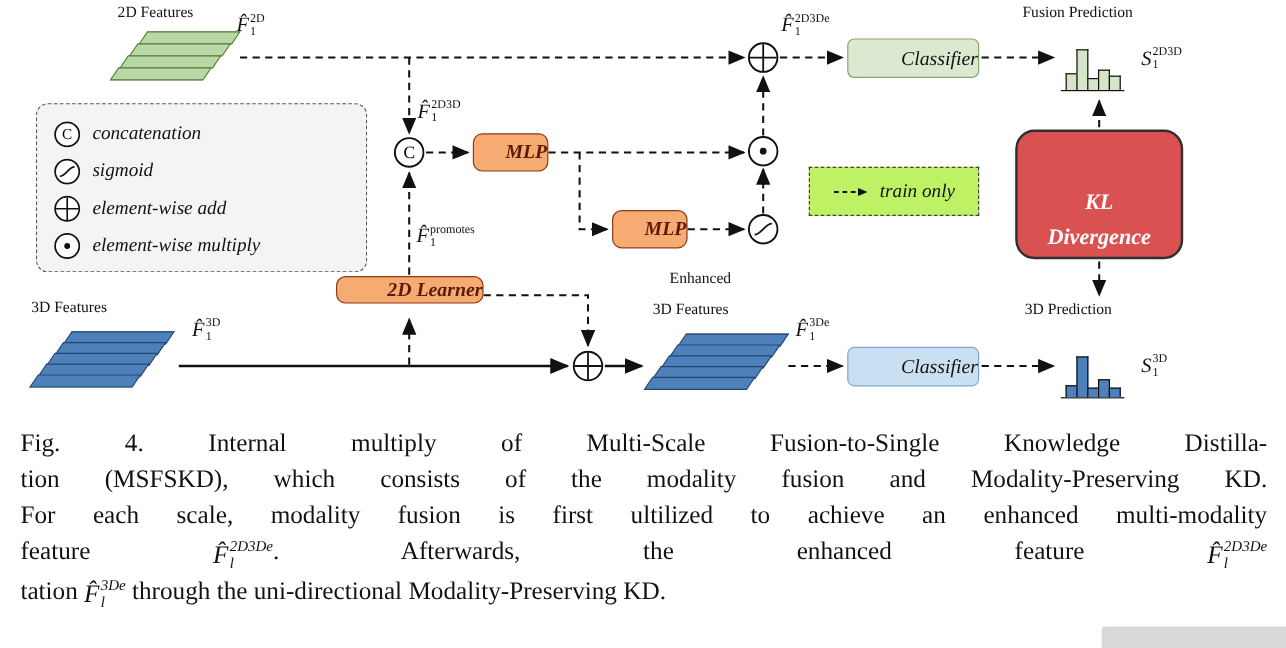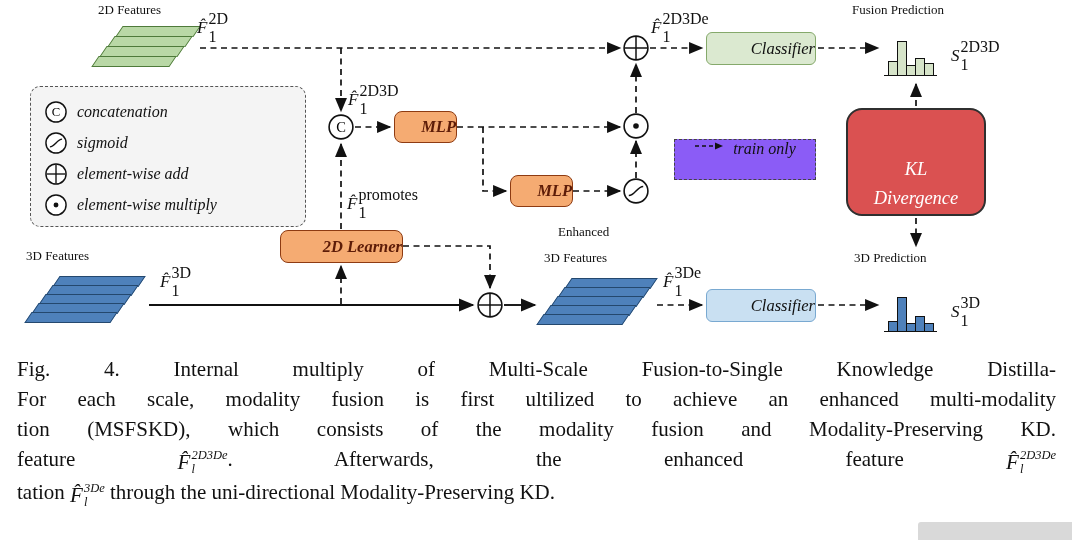--- a/index.html
+++ b/index.html
@@ -8,34 +8,34 @@
         font-family:"Liberation Serif",serif;color:#111}
   .diagram{position:absolute;left:0;top:0;width:1072px;height:348px}
   .lbl{position:absolute;font-size:13px;white-space:nowrap}
   .box{position:absolute;display:flex;align-items:center;justify-content:flex-end;
        font-style:italic;white-space:nowrap}
   .box.orange{background:#f5ab72;border:1.7px solid #8e3b12;border-radius:8px;
               color:#5d1c08;font-weight:bold;font-size:16.5px}
   .box.greenbox{background:#dbe9d0;border:1.6px solid #85a96b;border-radius:6px;font-size:16.5px}
   .box.bluebox{background:#c9e0f2;border:1.6px solid #79a9d1;border-radius:6px;font-size:16.5px}
   .box.kl{background:#da5151;border:2px solid #2f2f2f;border-radius:16px;color:#fff;
-          font-weight:normal;font-size:18.5px;flex-direction:column;line-height:1.6}
-  .trainbox{position:absolute;background:#8b5cf6;border:1.6px dashed #444;display:flex;
-            align-items:flex-start;justify-content:center;gap:9px;font-style:italic;font-size:16px}
+          font-weight:bold;font-size:18.5px;flex-direction:column;line-height:1.6}
+  .trainbox{position:absolute;background:#bef264;border:1.6px dashed #444;display:flex;
+            align-items:center;justify-content:center;gap:9px;font-style:italic;font-size:16px}
   .legend{position:absolute;left:30px;top:86px;width:276px;height:141px;background:#f4f4f4;
           border:1.6px dashed #555;border-radius:10px;padding:9px 0 0 14px}
   .lrow{display:flex;align-items:center;height:31px;gap:10px}
   .llabel{font-style:italic;font-size:16px}
   .stack{position:absolute}
   .stack i{position:absolute;display:block;transform:skewX(-34deg);border:1.4px solid}
   .stack.green i{width:78px;height:11px;background:#b9d8a6;border-color:#4e7a3a}
   .stack.blue i{width:86px;height:11px;background:#4e81bb;border-color:#24486e}
   .math{position:absolute;display:inline-flex;align-items:center;font-size:17px;white-space:nowrap}
   .mbase{font-style:italic}
-  .mstack{display:inline-flex;flex-direction:column;font-size:16px;line-height:1.12;margin-left:1px}
+  .mstack{display:inline-flex;flex-direction:column;font-size:10px;line-height:1.12;margin-left:1px}
   .m-cap{position:static;display:inline-flex;vertical-align:-3px;font-size:21px}
   .m-cap .mstack{font-size:12.5px;font-style:italic}
   .bars{position:absolute;display:flex;align-items:flex-end;border-bottom:1.8px solid #111;padding:0 4px}
   .bars .bar{width:10px;margin-right:-1px;border:1.1px solid #111;border-bottom:none}
   .bars.fusion .bar{background:#d6e4c9}
   .bars.blue3d .bar{background:#4e81bb}
   .node{position:absolute}
   .edges{position:absolute;left:0;top:0}
   .edges path.dash{stroke:#111;stroke-width:1.7;fill:none;stroke-dasharray:6 4.5;marker-end:url(#ah)}
   .edges path.solid{stroke:#111;stroke-width:1.9;fill:none;marker-end:url(#ah)}
@@ -121,21 +121,21 @@
       <line x1="13" y1="1.8" x2="13" y2="24.2" stroke="#111" stroke-width="1.5"></line>
       <line x1="1.8" y1="13" x2="24.2" y2="13" stroke="#111" stroke-width="1.5"></line>
     </svg>
 
     <div class="box orange" style="left:394px;top:111px;width:63px;height:32px">
       <span>MLP</span>
     </div>
     <div class="box orange" style="left:510px;top:175px;width:63px;height:32px">
       <span>MLP</span>
     </div>
-    <div class="box orange" style="left:280px;top:230px;width:123px;height:33px">
+    <div class="box orange" style="left:280px;top:230px;width:123px;height:23px">
       <span>2D Learner</span>
     </div>
     <div class="box greenbox" style="left:706px;top:32px;width:110px;height:33px">
       <span>Classifier</span>
     </div>
     <div class="box bluebox" style="left:706px;top:289px;width:110px;height:33px">
       <span>Classifier</span>
     </div>
     <div class="box kl" style="left:846px;top:108px;width:140px;height:108px">
       <div>KL</div>
@@ -257,22 +257,22 @@
         <div class="bar" style="height: 10px;"></div>
         <div class="bar" style="height: 34px;"></div>
         <div class="bar" style="height: 8px;"></div>
         <div class="bar" style="height: 15px;"></div>
         <div class="bar" style="height: 8px;"></div>
       </div>
   </div>
 
   <div class="caption">
     <div class="cap-line"><span class="b">Fig. 4.</span><span> Internal multiply of </span><span class="b">Multi-Scale Fusion-to-Single Knowledge Distilla-</span></div>
+    <div class="cap-line"><span class="b">tion (MSFSKD)</span><span>, which consists of the modality fusion and Modality-Preserving KD.</span></div>
     <div class="cap-line"><span>For each scale, modality fusion is first ultilized to achieve an enhanced multi-modality</span></div>
-    <div class="cap-line"><span class="b">tion (MSFSKD)</span><span>, which consists of the modality fusion and Modality-Preserving KD.</span></div>
     <div class="cap-line"><span>feature </span><span class="math m-cap">
           <span class="mbase">F̂</span>
           <span class="mstack">
             <span>2D3De</span>
             <span>l</span>
           </span>
         </span><span>. Afterwards, the enhanced feature </span><span class="math m-cap">
           <span class="mbase">F̂</span>
           <span class="mstack">
             <span>2D3De</span>

